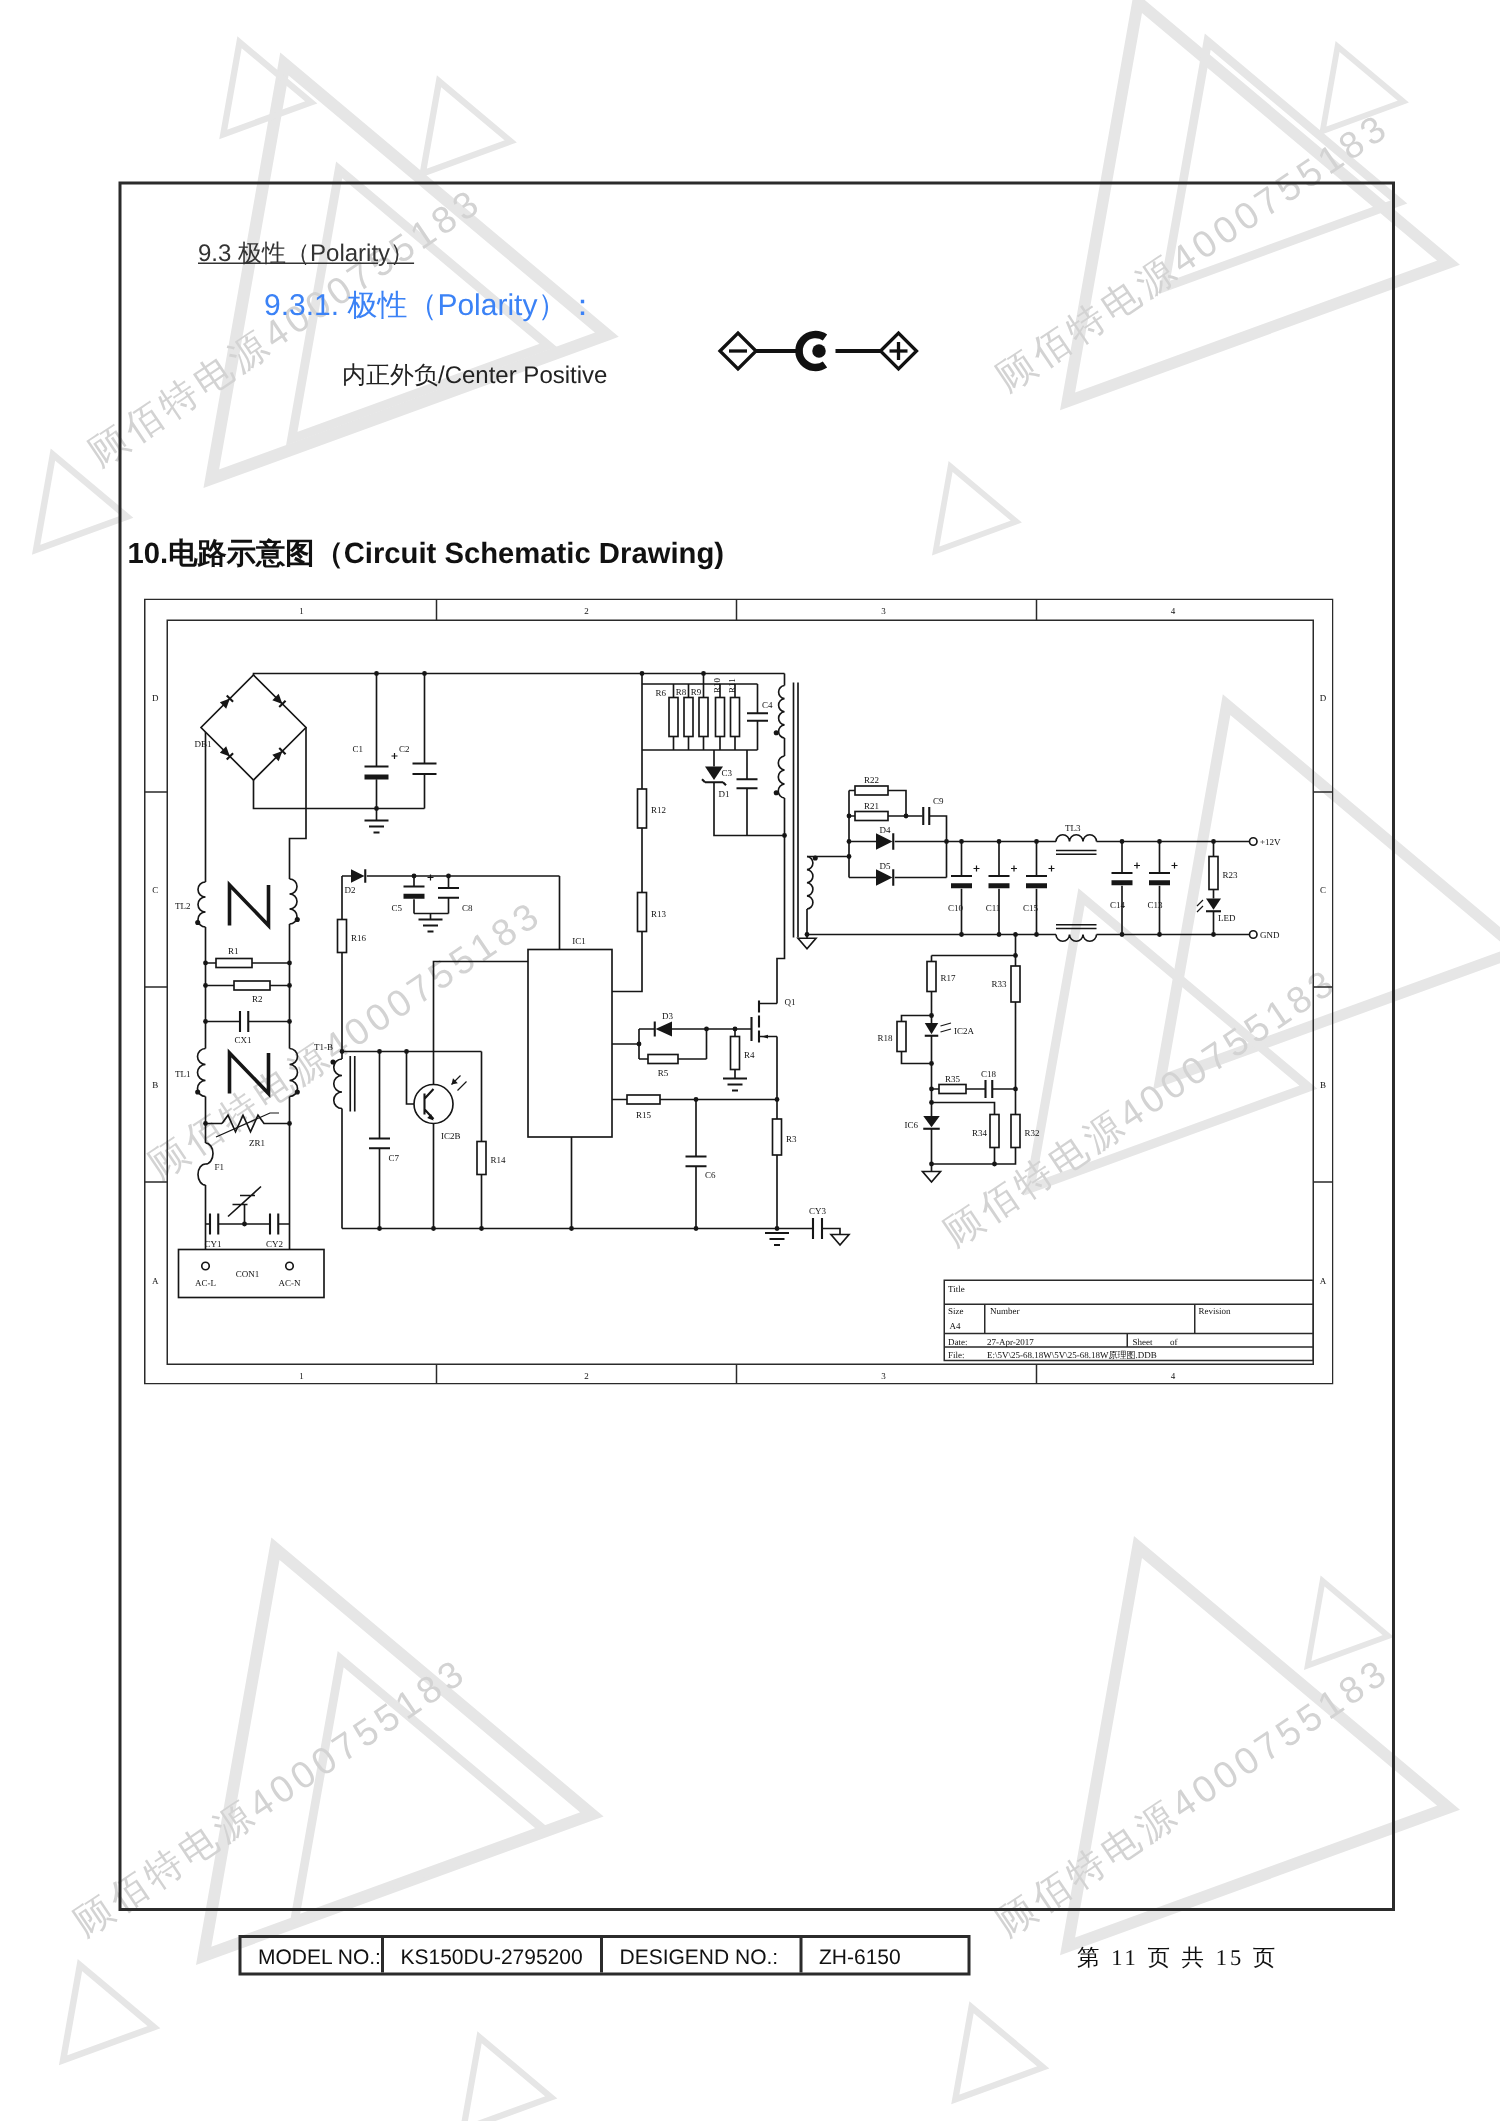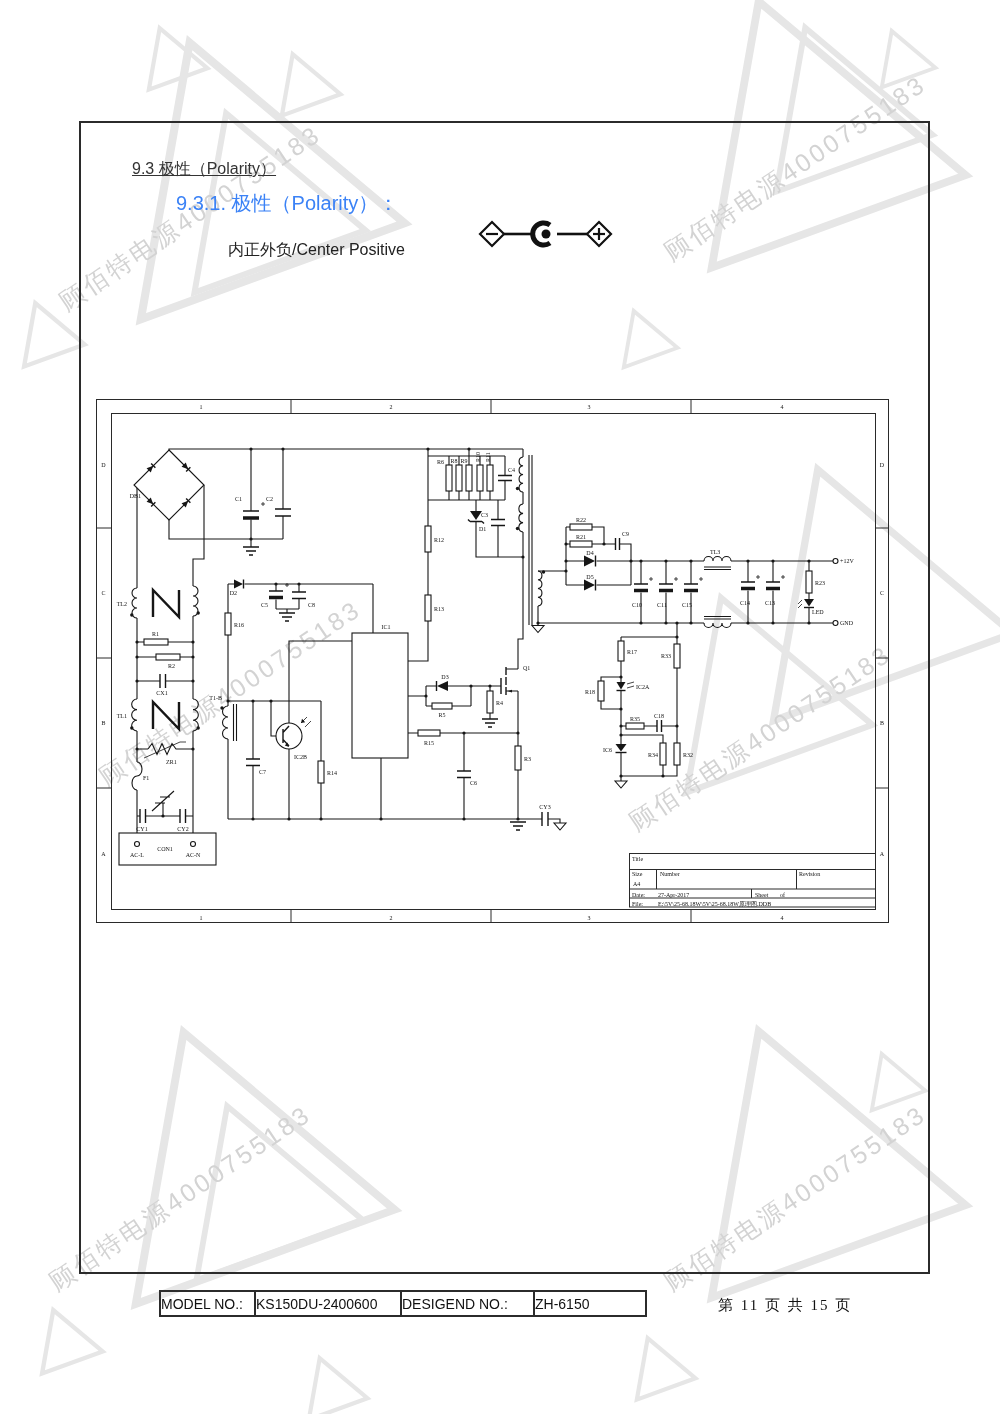--- a/index.html
+++ b/index.html
@@ -24,21 +24,21 @@
   .thin{stroke:#161616;stroke-width:0.8;fill:none;}
   .fillb{fill:#161616;stroke:none;}
   .dot{fill:#161616;}
   .n-glyph{stroke:#161616;stroke-width:2.4;fill:none;}
   .lb5{font-size:5px;}
   .lb55{font-size:5.5px;}
   .lb45{font-size:4.5px;}
   .lb10{font-size:10px;}
   .footer-table{position:absolute;left:159px;top:1290px;height:27px;display:flex;
       border:2px solid #2b2b2b;box-sizing:border-box;font-size:14px;color:#111;}
-  .footer-table .cell{display:flex;align-items:center;box-sizing:border-box;height:100%;}
+  .footer-table .cell{display:flex;align-items:center;padding-left:11px;box-sizing:border-box;height:100%;}
   .footer-table .cell + .cell{border-left:2px solid #2b2b2b;}
   .c1w{width:93px}.c2w{width:146px}.c3w{width:133px}.c4w{width:112px}
   .page-info{position:absolute;left:718px;top:1296px;font-size:15px;letter-spacing:2px;
       font-family:"Liberation Serif",serif;color:#111;}
 </style>
 </head>
 <body>
 
 <div class="page">
 
@@ -86,20 +86,21 @@
       <line x1="34" y1="22" x2="65" y2="22" stroke-width="2.6"></line>
       <path d="M80,13 A11,11 0 1 0 80,31" stroke-width="5"></path>
       <line x1="87" y1="22" x2="117" y2="22" stroke-width="2.6"></line>
       <polygon points="117,22 129,10 141,22 129,34"></polygon>
       <line x1="123" y1="22" x2="135" y2="22"></line>
       <line x1="129" y1="16" x2="129" y2="28"></line>
     </g>
     <circle cx="76" cy="22" r="4.5" fill="#111"></circle>
   </svg>
 
+  <div class="h10">10.电路示意图（Circuit Schematic Drawing)</div>
 
   <svg class="sch-svg" width="793" height="524" viewBox="0 0 793 524">
 
     <g>
       <rect class="frame" x="0.5" y="0.5" width="792" height="523"></rect>
       <rect class="frame" x="15.5" y="14.5" width="764" height="496"></rect>
       <path class="frame" d="M195,0.5 V14.5 M395,0.5 V14.5 M595,0.5 V14.5 M195,510.5 V523.5 M395,510.5 V523.5 M595,510.5 V523.5
                              M0.5,129 H15.5 M0.5,259 H15.5 M0.5,389 H15.5 M779.5,129 H792.5 M779.5,259 H792.5 M779.5,389 H792.5"></path>
       <text class="lb55" x="105" y="10" text-anchor="middle">1</text>
       <text class="lb55" x="295" y="10" text-anchor="middle">2</text>
@@ -479,19 +480,19 @@
       <text class="lb5" x="562" y="497.5">27-Apr-2017</text>
       <text class="lb5" x="659" y="497.5">Sheet</text>
       <text class="lb5" x="684" y="497.5">of</text>
       <text class="lb5" x="536" y="506.5">File:</text>
       <text class="lb45" x="562" y="506.5">E:\5V\25-68.18W\5V\25-68.18W原理图.DDB</text>
     </g>
   </svg>
 
   <div class="footer-table">
     <div class="cell c1w">MODEL NO.:</div>
-    <div class="cell c2w">KS150DU-2400600</div>
+    <div class="cell c2w">KS150DU-2795200</div>
     <div class="cell c3w">DESIGEND NO.:</div>
     <div class="cell c4w">ZH-6150</div>
   </div>
   <div class="page-info">第 11 页 共 15 页</div>
 
 </div>
 
 </body></html>

